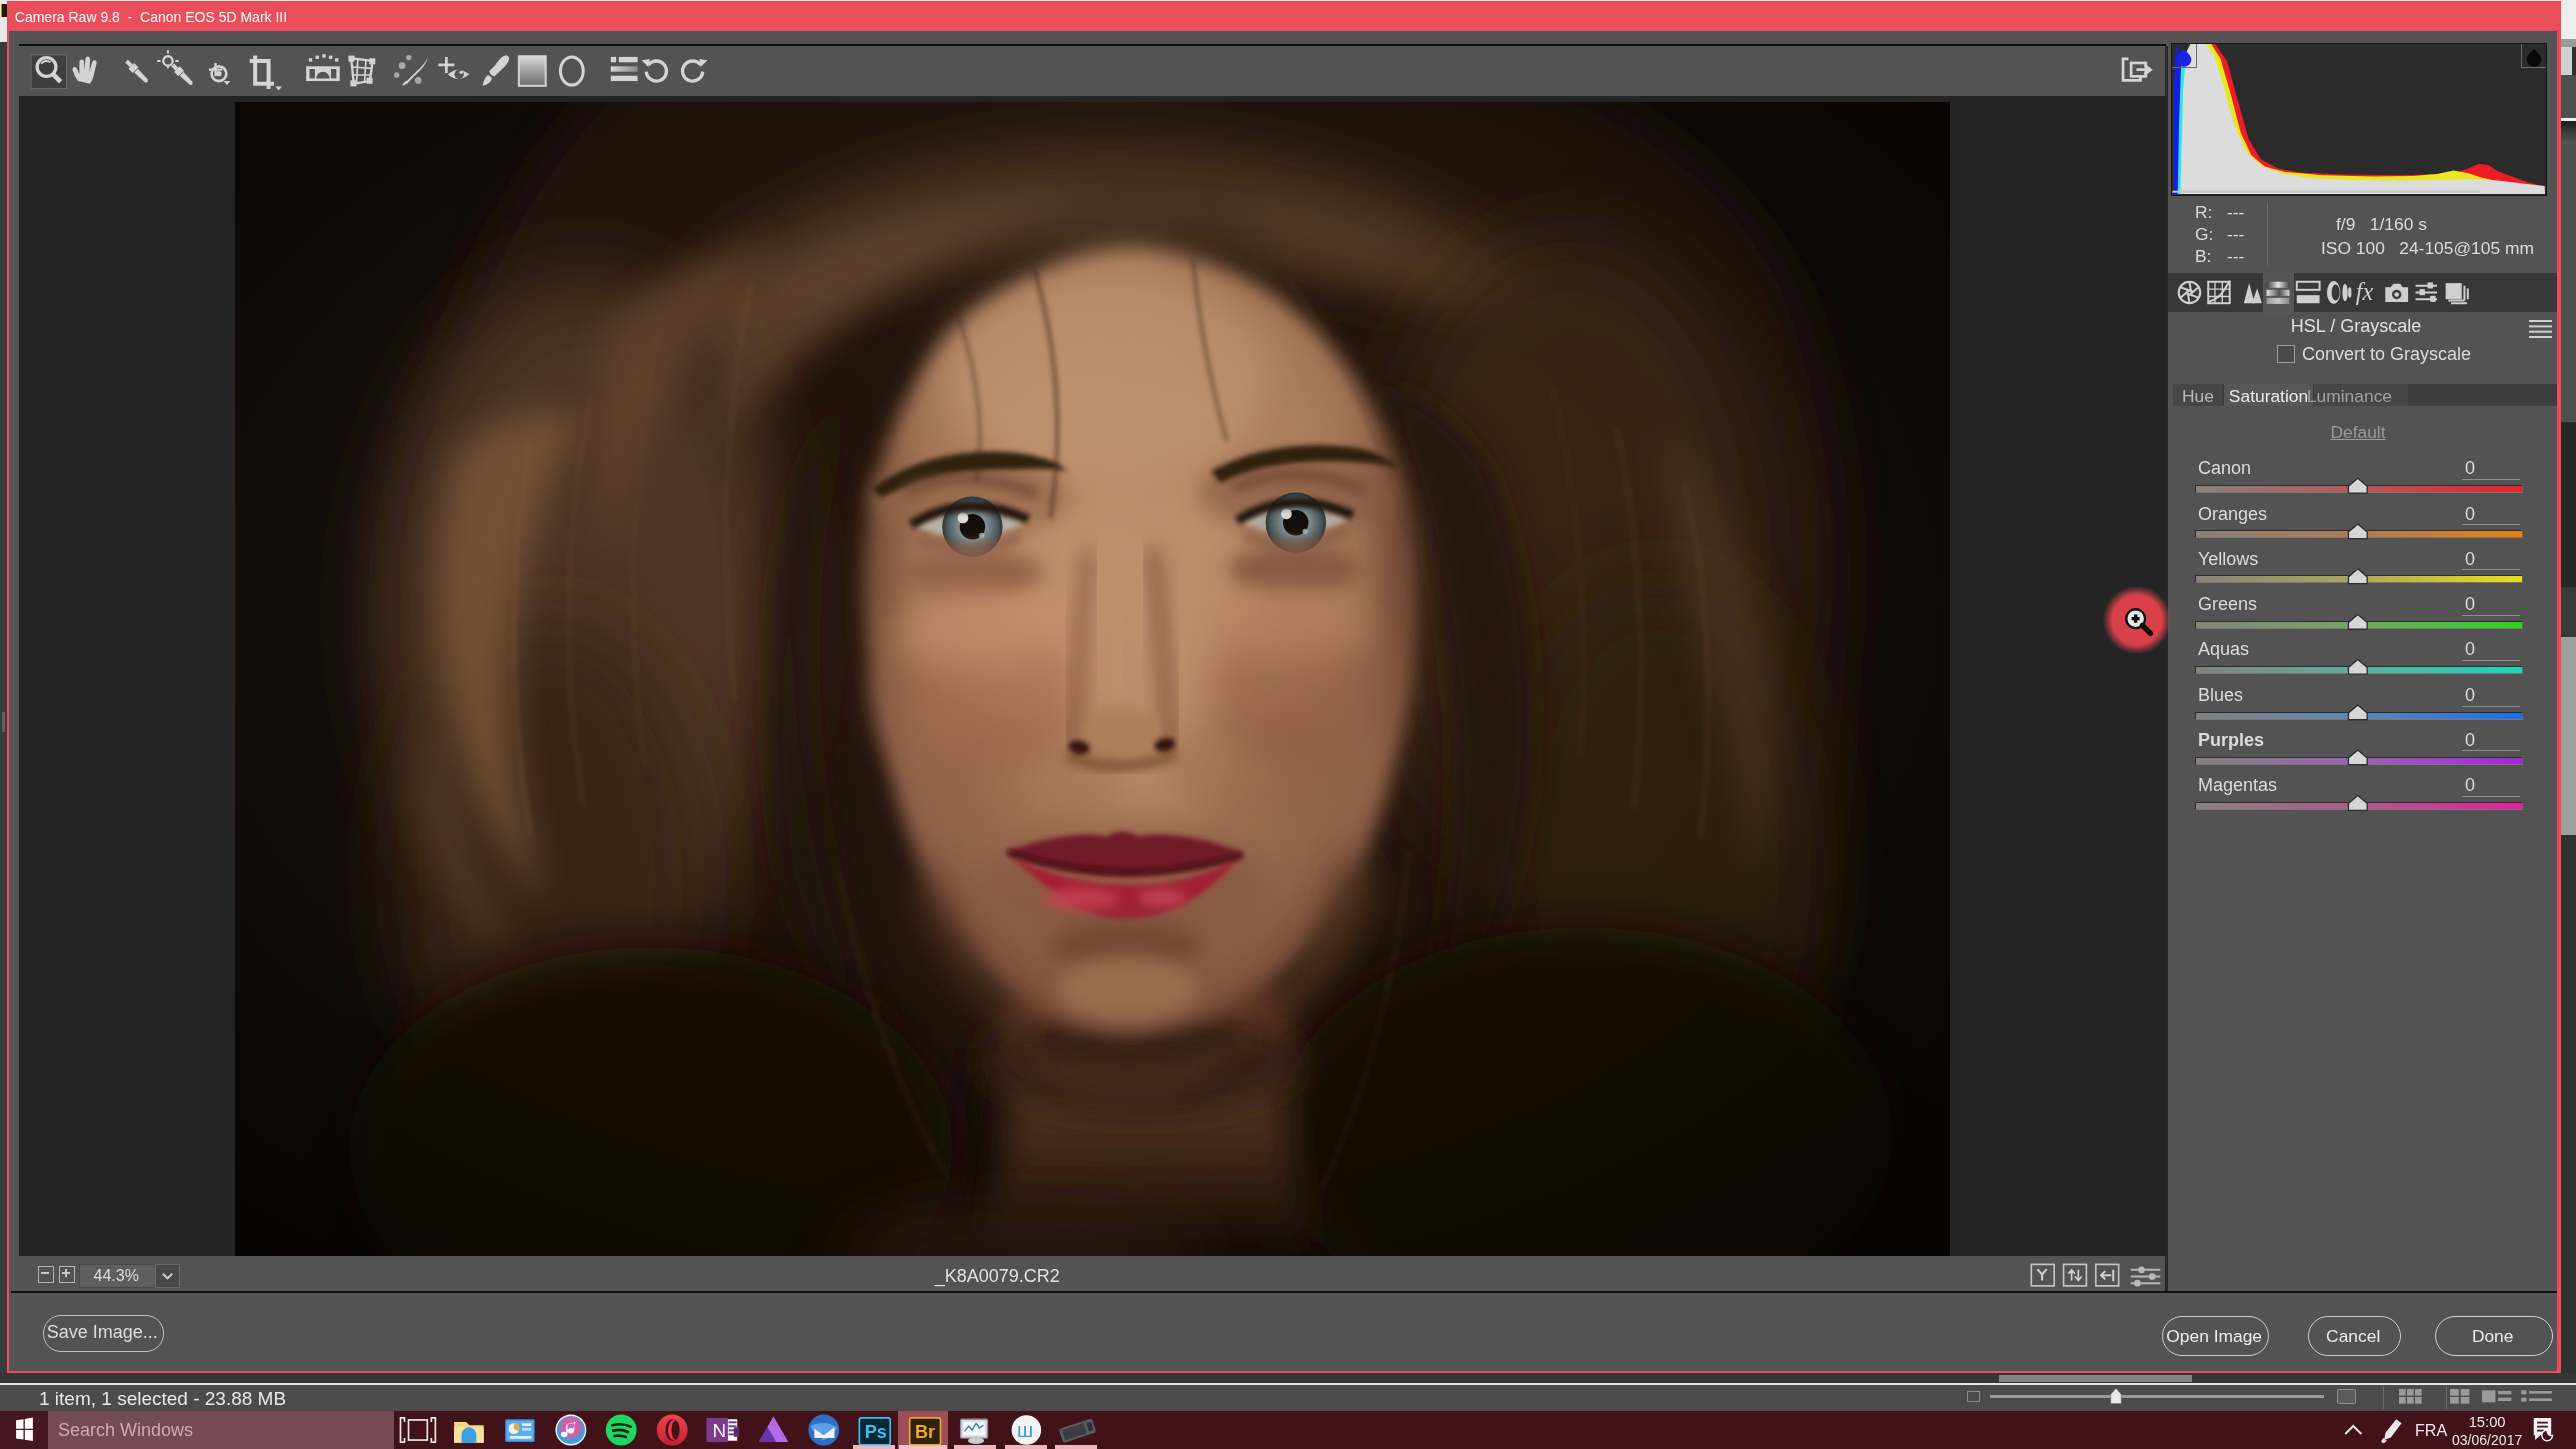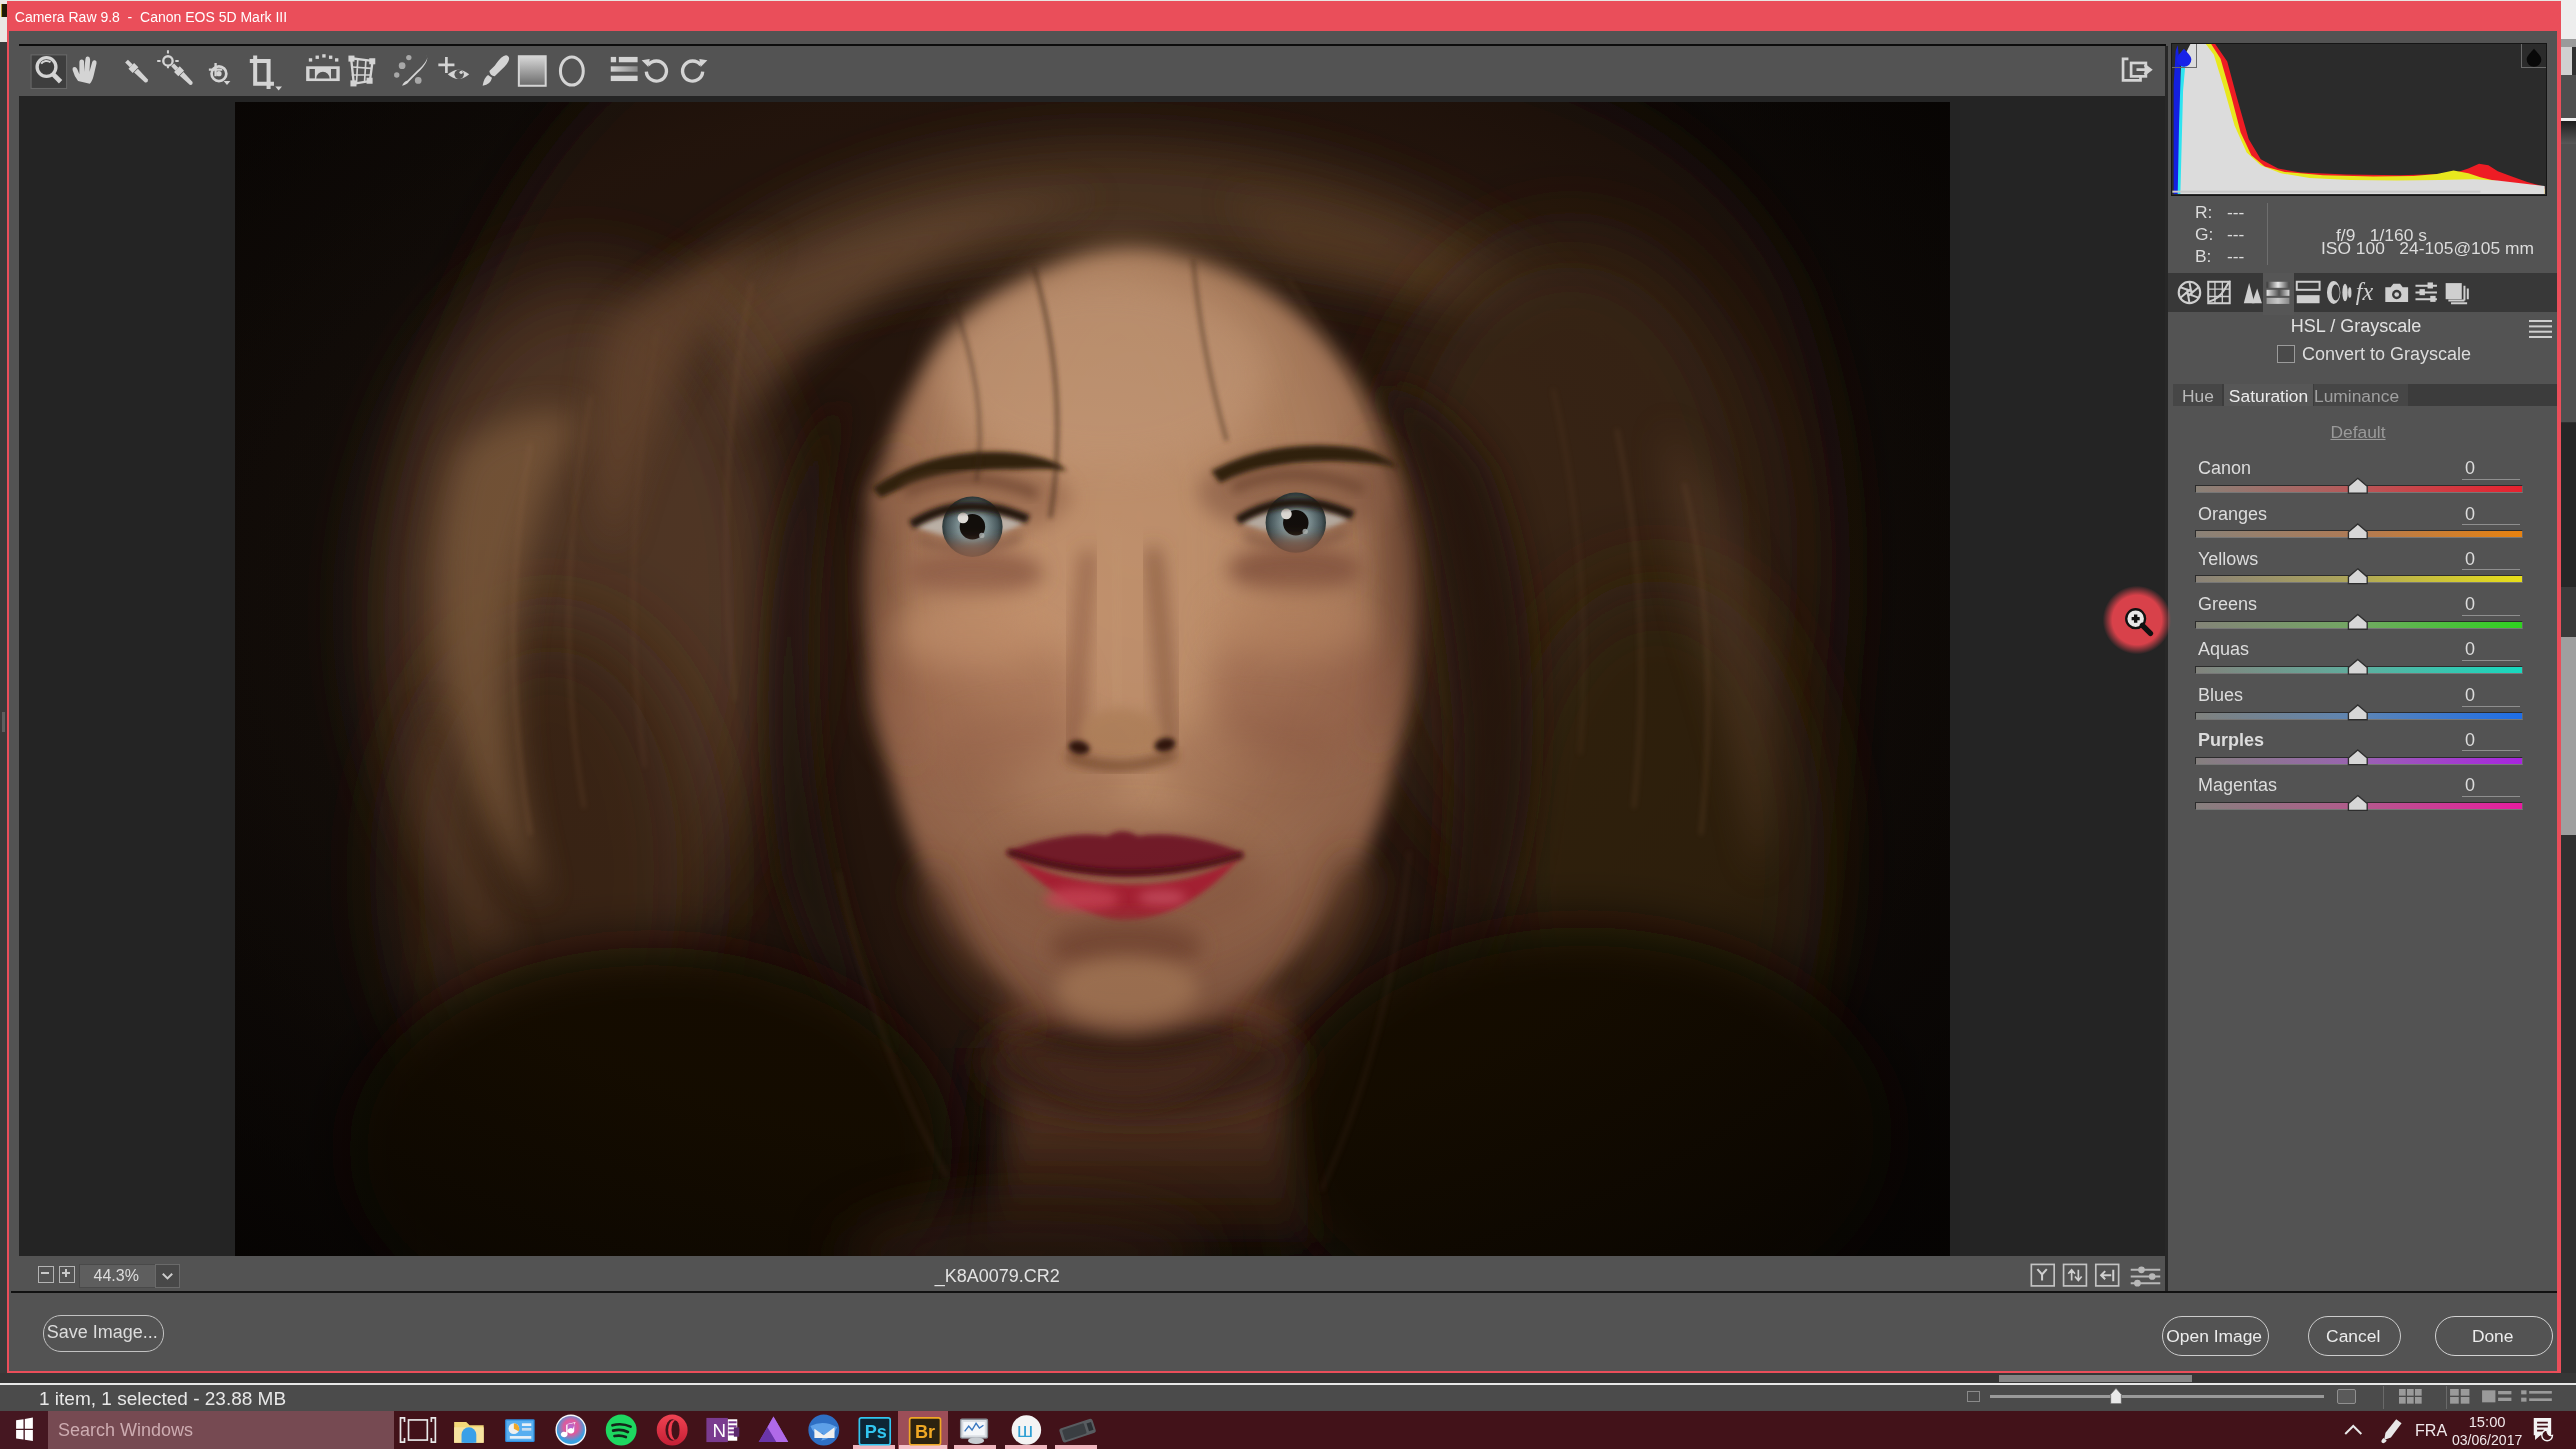--- a/index.html
+++ b/index.html
@@ -360,21 +360,21 @@
       </div>
     </div>
 
     <div class="abs txt" style="left:27px;top:172px;font-size:17.4px;">R:</div>
     <div class="abs txt" style="left:59px;top:172px;font-size:17.4px;">---</div>
     <div class="abs txt" style="left:27px;top:194px;font-size:17.4px;">G:</div>
     <div class="abs txt" style="left:59px;top:194px;font-size:17.4px;">---</div>
     <div class="abs txt" style="left:27px;top:216px;font-size:17.4px;">B:</div>
     <div class="abs txt" style="left:59px;top:216px;font-size:17.4px;">---</div>
     <div class="abs" style="left:99px;top:173px;width:1.3px;height:62px;background:#6e6e6e;"></div>
-    <div class="abs txt" style="left:168px;top:195px;font-size:17.4px;">f/9&nbsp;&nbsp;&nbsp;1/160 s</div>
+    <div class="abs txt" style="left:168px;top:184px;font-size:17.4px;">f/9&nbsp;&nbsp;&nbsp;1/160 s</div>
     <div class="abs txt" style="left:153px;top:208px;font-size:17.4px;">ISO 100&nbsp;&nbsp;&nbsp;24-105@105 mm</div>
 
     <div class="abs" style="left:0px;top:243px;width:389px;height:39px;background:#383838;"></div>
     <div class="abs" style="left:95px;top:243px;width:31px;height:42px;background:#565656;"></div>
     <div id="panelicons" class="abs" style="left:0px;top:243px;width:389px;height:39px;">
       <svg width="389" height="39" viewBox="0 0 580 58">
         <g fill="#cfcfcf">
 
           <g transform="translate(32,29)">
             <circle r="16" fill="none" stroke="#cfcfcf" stroke-width="3.2"></circle>
@@ -457,21 +457,21 @@
 
     <div class="abs" style="left:109px;top:315px;width:16px;height:16px;border:1.3px solid #9b9b9b;background:#4a4a4a;"></div>
     <div class="abs txt" style="left:134px;top:314px;font-size:18px;">Convert to Grayscale</div>
 
     <div class="abs" style="left:5.4px;top:354px;width:384px;height:22px;background:#3c3c3c;"></div>
     <div class="abs" style="left:5.4px;top:354px;width:49px;height:22px;background:#464646;"></div>
     <div class="abs" style="left:56px;top:354px;width:89px;height:22px;background:#575757;"></div>
     <div class="abs" style="left:146px;top:354px;width:94px;height:22px;background:#464646;"></div>
     <div class="abs txt" style="left:5.4px;top:356px;width:49px;text-align:center;font-size:17.4px;color:#b9b9b9;">Hue</div>
     <div class="abs txt" style="left:56px;top:356px;width:89px;text-align:center;font-size:17.4px;color:#ececec;">Saturation</div>
-    <div class="abs txt" style="left:146px;top:356px;width:94px;text-align:left;font-size:17.4px;color:#a0a0a0;">Luminance</div>
+    <div class="abs txt" style="left:130px;top:356px;width:94px;text-align:right;font-size:17.4px;color:#a0a0a0;">Luminance</div>
 
     <div class="abs txt" style="left:0;top:392px;width:380px;text-align:center;font-size:17.4px;color:#9a9a9a;text-decoration:underline;">Default</div>
 
     <div class="abs txt" style="left:30px;top:428px;font-size:18px;">Canon</div>
     <div class="abs txt" style="left:292px;top:428px;width:20px;text-align:center;font-size:18px;">0</div>
     <div class="abs" style="left:294px;top:449px;width:58px;height:1.3px;background:#8f8f8f;"></div>
     <div class="abs sltrack" style="left:27px;top:455px;background:linear-gradient(to right,#8a8278,#b95758,#e8212e);"></div>
 
     <div class="abs txt" style="left:30px;top:474px;font-size:18px;">Oranges</div>
     <div class="abs txt" style="left:292px;top:474px;width:20px;text-align:center;font-size:18px;">0</div>

